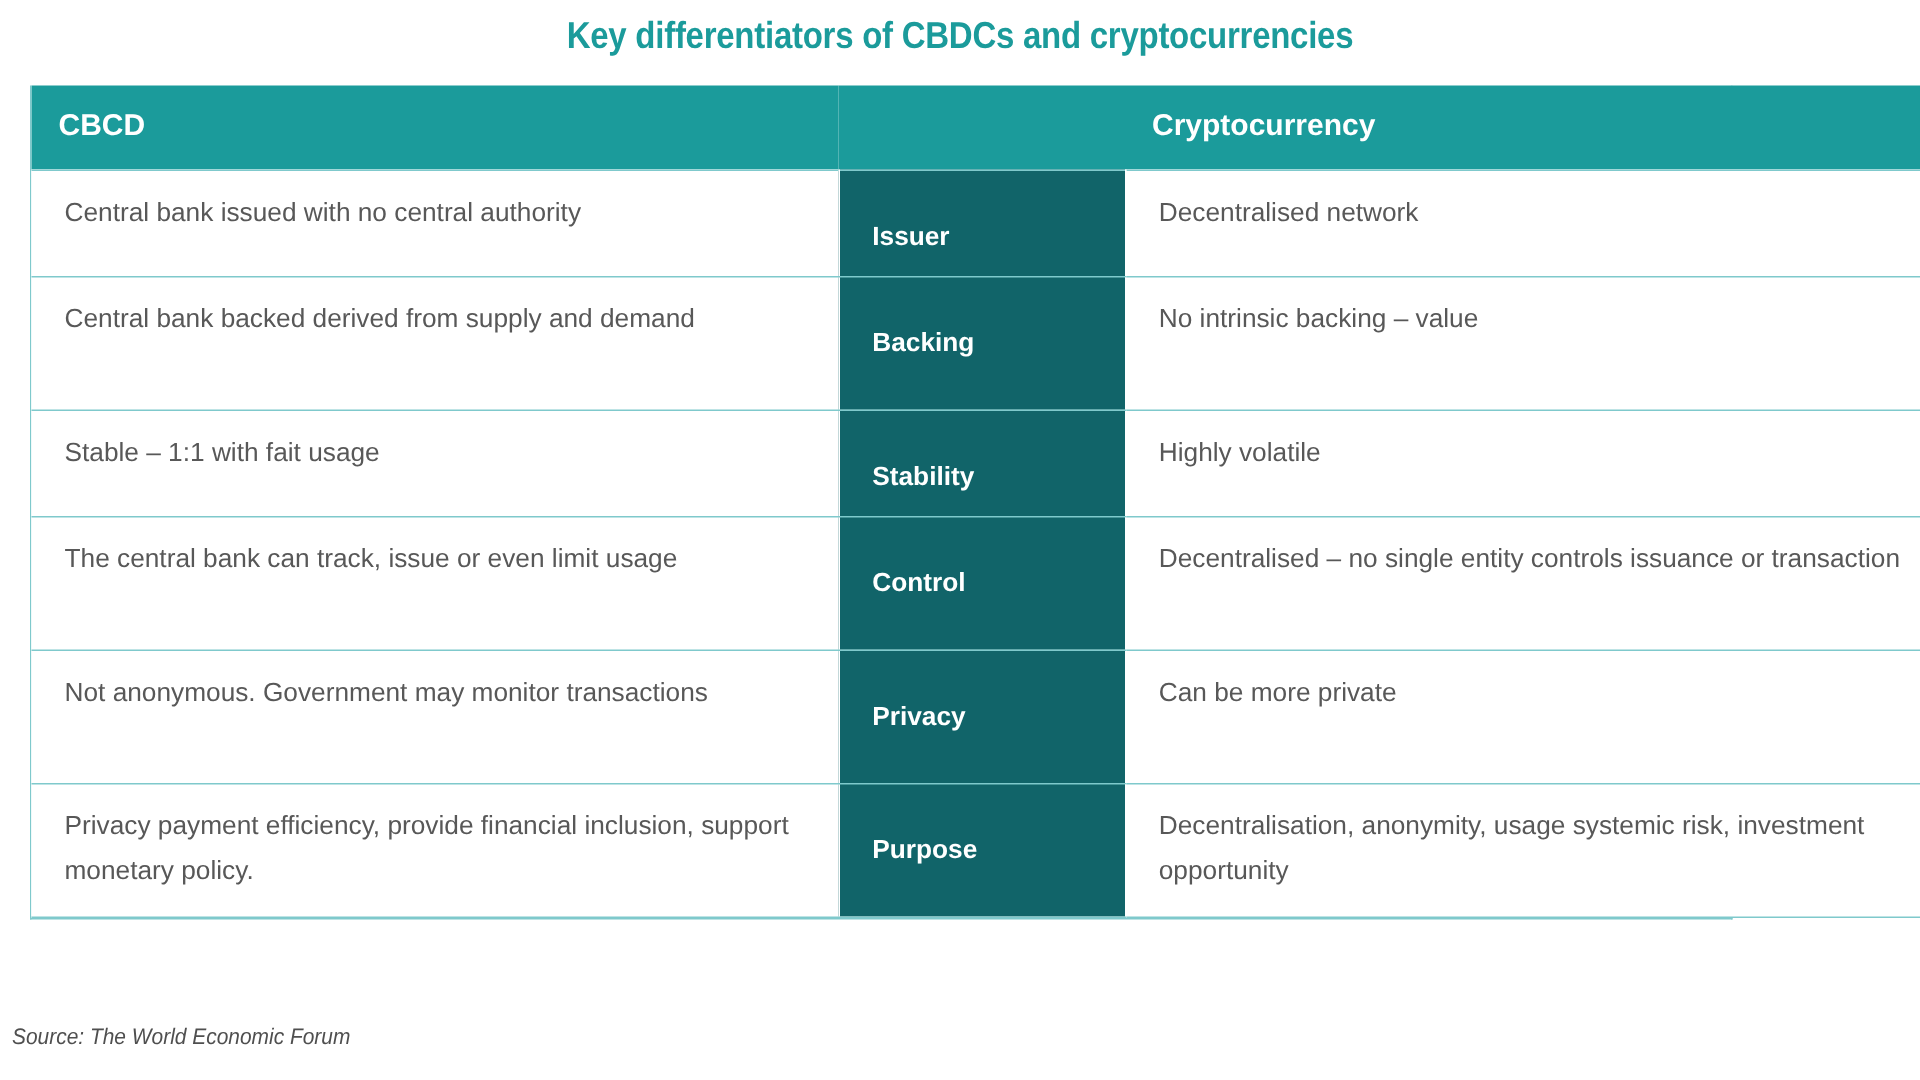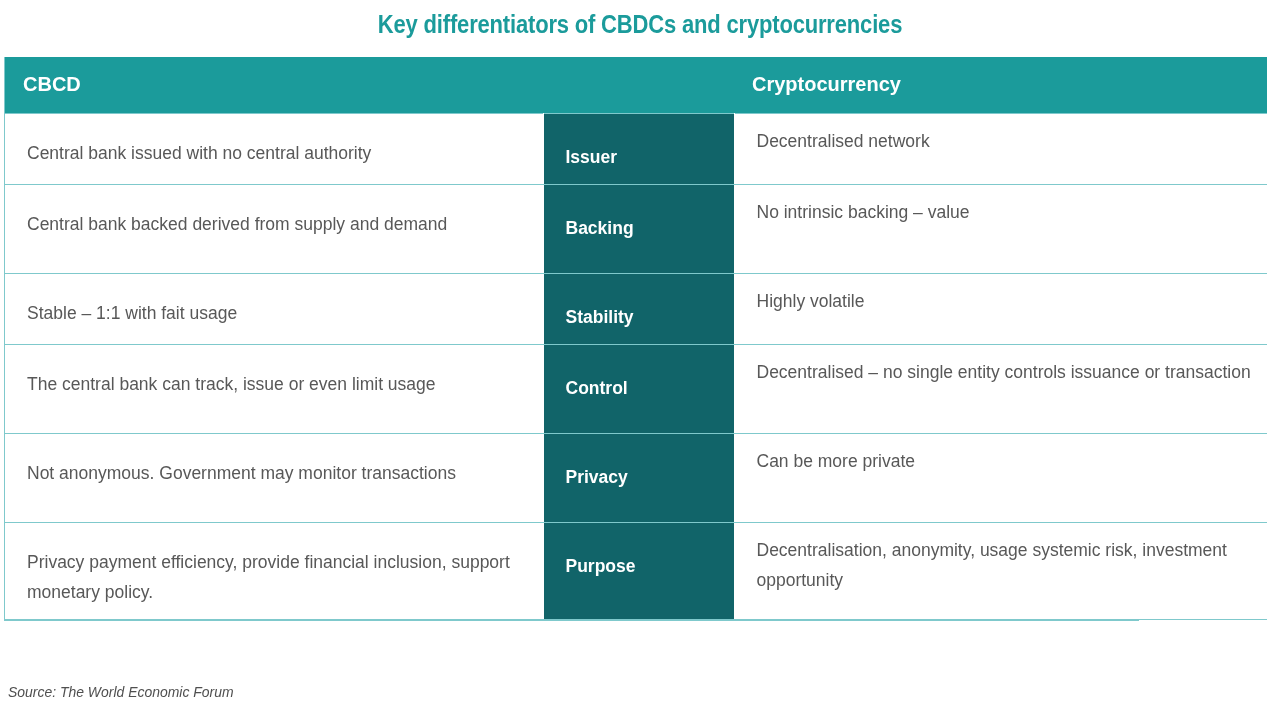--- a/index.html
+++ b/index.html
@@ -38,21 +38,21 @@
     line-height: 32px;
     letter-spacing: -0.2px;
     transform: scaleX(0.88);
     transform-origin: center top;
     white-space: nowrap;
   }
 
   
   .table-wrap {
     position: absolute;
-    left: 4px;
+    left: 20px;
     top: 57px;
     width: 1135px;
     border: 1px solid #7fc9cc;
     border-top: none;
     box-sizing: border-box;
     background: #ffffff;
   }
 
   table.cmp {
     border-collapse: collapse;
@@ -88,21 +88,21 @@
     border-top: 1px solid #7fc9cc;
     border-bottom: 1px solid #7fc9cc;
     vertical-align: top;
     box-sizing: border-box;
     background: #ffffff;
   }
   tbody tr td.c-left {
     color: #585858;
     font-size: 17.5px;
     line-height: 30px;
-    padding: 24px 16px 12px 22px;
+    padding: 12px 16px 12px 22px;
     border-right: 1px solid #ffffff;
   }
   tbody tr td.c-mid {
     background: #116469;
     color: #ffffff;
     font-size: 17.5px;
     font-weight: bold;
     line-height: 30px;
     padding: 28px 16px 12px 22px;
     border-top: 1px solid #7fc9cc;

